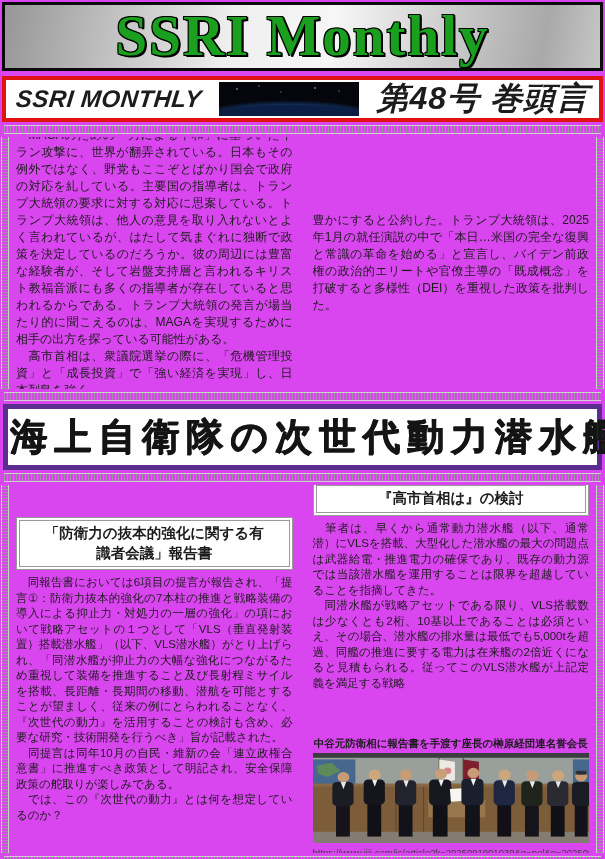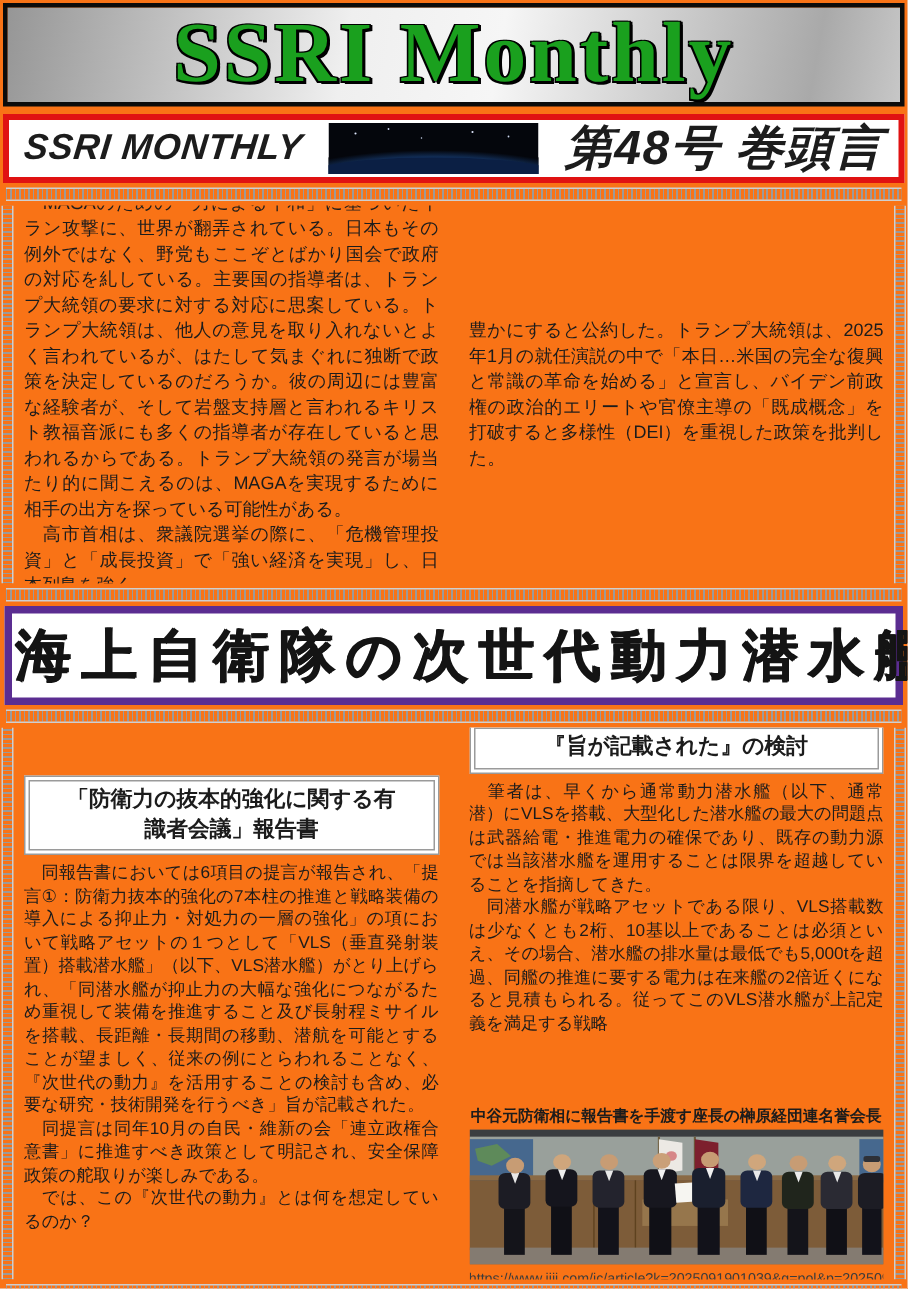--- a/index.html
+++ b/index.html
@@ -1,17 +1,17 @@
 <!DOCTYPE html>
 <html style="--masthead_green: #1aa01e; --border_red: #e01212; --border_purple: #5b2d91; --text: #1c1c1c;"><head>
 <meta charset="utf-8">
 <style>
   html,body{margin:0;padding:0;background:#e8e8e8;}
   .page{
-    width:605px;height:859px;margin:0 auto;background:#f97316;overflow:hidden;
+    width:605px;height:859px;margin:0 auto;background:#d946ef;overflow:hidden;
     font-family:"Liberation Sans","DejaVu Sans",sans-serif;color:var(--text,#1c1c1c);
     box-sizing:border-box;
   }
   
   .masthead{
     margin:2px;border:3px solid #0b0b0b;text-align:center;padding:1px 0 2px;
     background:linear-gradient(100deg,#969696 0%,#efefef 38%,#f6f6f6 55%,#a9a9a9 90%,#c7c7c7 100%);
   }
   .masthead-title{
     display:block;font-family:"Liberation Serif","DejaVu Serif",serif;font-weight:700;
@@ -126,21 +126,21 @@
       </div>
       <div>
           <p class="para">　同報告書においては6項目の提言が報告され、「提言①：防衛力抜本的強化の7本柱の推進と戦略装備の導入による抑止力・対処力の一層の強化」の項において戦略アセットの１つとして「VLS（垂直発射装置）搭載潜水艦」（以下、VLS潜水艦）がとり上げられ、「同潜水艦が抑止力の大幅な強化につながるため重視して装備を推進すること及び長射程ミサイルを搭載、長距離・長期間の移動、潜航を可能とすることが望ましく、従来の例にとらわれることなく、『次世代の動力』を活用することの検討も含め、必要な研究・技術開発を行うべき」旨が記載された。</p>
           <p class="para">　同提言は同年10月の自民・維新の会「連立政権合意書」に推進すべき政策として明記され、安全保障政策の舵取りが楽しみである。</p>
           <p class="para">　では、この『次世代の動力』とは何を想定しているのか？</p>
         </div>
     </div>
 
     <div class="col">
       <div class="hdr-box">
-        <div class="hdr-inner">『旨が記載された』の検討</div>
+        <div class="hdr-inner">『高市首相は』の検討</div>
       </div>
       <div class="right-text">
           <p class="para">　筆者は、早くから通常動力潜水艦（以下、通常潜）にVLSを搭載、大型化した潜水艦の最大の問題点は武器給電・推進電力の確保であり、既存の動力源では当該潜水艦を運用することは限界を超越していることを指摘してきた。</p>
           <p class="para">　同潜水艦が戦略アセットである限り、VLS搭載数は少なくとも2桁、10基以上であることは必須といえ、その場合、潜水艦の排水量は最低でも5,000tを超過、同艦の推進に要する電力は在来艦の2倍近くになると見積もられる。従ってこのVLS潜水艦が上記定義を満足する戦略</p>
         </div>
       <p class="caption">中谷元防衛相に報告書を手渡す座長の榊原経団連名誉会長</p>
 
       <div class="photo">
         <svg viewBox="0 0 300 112" preserveAspectRatio="none" xmlns="http://www.w3.org/2000/svg">
 

